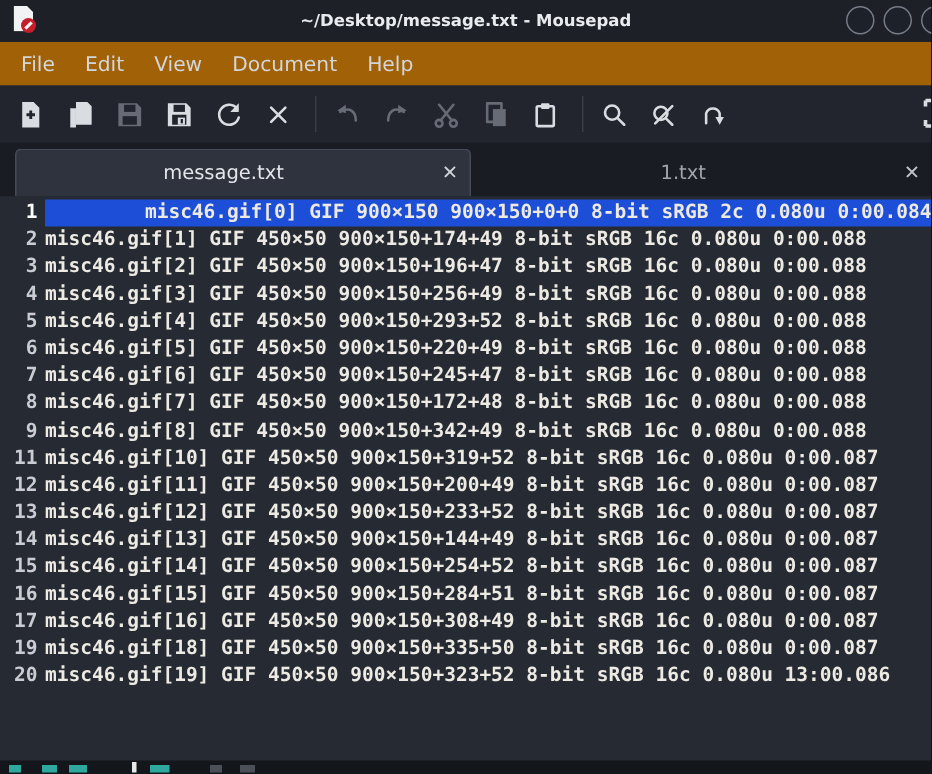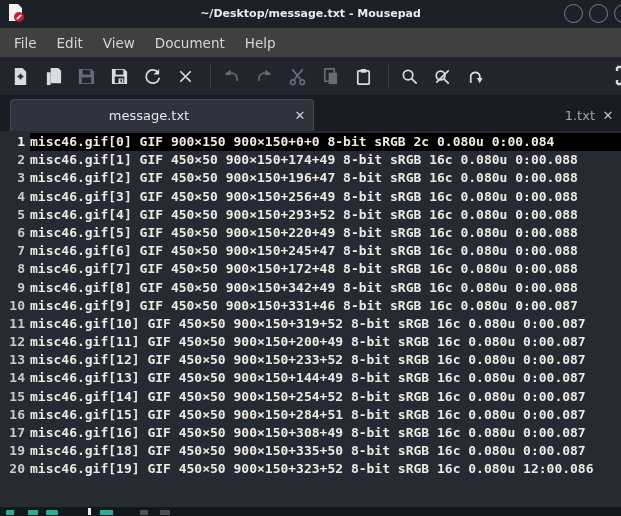--- a/index.html
+++ b/index.html
@@ -15,21 +15,21 @@
         background:#c41e2a;}
   .win-icon .badge::after{content:"";position:absolute;left:2px;top:4px;width:6px;height:2px;
         background:#f2f3f5;transform:rotate(-45deg);}
   .title-text{position:absolute;left:0;right:0;top:0;height:28px;line-height:28px;
         text-align:center;color:#e9ebef;font-size:11px;font-weight:bold;}
   .winbtns{position:absolute;right:-12px;top:4px;display:flex;gap:6px;}
   .winbtn{width:19px;height:19px;border-radius:50%;background:#1d212a;
         border:1.5px solid #767c88;box-sizing:border-box;}
 
   
-  .menubar{position:absolute;left:0;top:28px;width:621px;height:29px;background:#404040;
+  .menubar{position:absolute;left:0;top:28px;width:621px;height:29px;background:#a16207;
         display:flex;align-items:center;padding-left:4px;box-sizing:border-box;}
   .menu-item{color:#d2d5da;font-size:13.5px;padding:3px 10px;cursor:default;}
 
   
   .toolbar{position:absolute;left:0;top:57px;width:621px;height:38px;background:#22252e;
         display:flex;align-items:center;padding-left:10px;box-sizing:border-box;}
   .tbtn{width:21px;height:21px;margin-right:12px;display:flex;align-items:center;justify-content:center;}
   .tbtn svg{width:19px;height:19px;}
   .tb-sep{width:1px;height:24px;background:#383d49;margin:0 10px 0 2px;}
   .ic{stroke:#d9dce1;fill:none;stroke-width:1.8;stroke-linecap:round;stroke-linejoin:round;}
@@ -40,31 +40,31 @@
 
   
   .tabbar{position:absolute;left:0;top:95px;width:621px;height:36px;background:#191c22;}
   .tab-active{position:absolute;left:10px;top:4px;width:304px;height:32px;background:#2e333d;
         border:1px solid #454b56;border-bottom:none;border-radius:4px 4px 0 0;
         box-sizing:border-box;display:flex;align-items:center;}
   .tab-active .tab-label{flex:1;text-align:center;color:#e4e6ea;font-size:13px;}
   .tab-close{width:26px;color:#cfd3da;font-size:13px;font-weight:bold;text-align:center;}
   .tab-inactive{position:absolute;left:316px;top:4px;width:305px;height:32px;
         display:flex;align-items:center;}
-  .tab-inactive .tab-label{flex:1;text-align:right;color:#a0a5ae;font-size:13px;}
+  .tab-inactive .tab-label{flex:1;text-align:center;color:#a0a5ae;font-size:13px;}
   .tab-inactive .tab-close{color:#c0c4cc;}
 
   
   .editor{position:absolute;left:0;top:131px;width:621px;height:385px;background:#262a33;
         font-family:"DejaVu Sans Mono",monospace;font-size:13px;font-weight:bold;
         padding-top:2px;box-sizing:border-box;overflow:hidden;}
   .row{display:flex;height:18.2px;line-height:18.2px;white-space:pre;}
   .lnum{width:22px;text-align:right;color:#c9ccd2;margin-left:3px;margin-right:5px;flex:none;}
   .ltext{flex:1;color:#eceae3;}
-  .row.current .ltext{background:#000000;}
+  .row.current .ltext{background:#1d4ed8;text-align:right;}
   .row.current .lnum{color:#ffffff;}
 
   
   .panel{position:absolute;left:0;top:507px;width:621px;height:9px;background:#13161b;}
   .frag{position:absolute;top:3px;height:5px;}
 </style>
 </head>
 <body>
 
 <div id="app">
@@ -209,30 +209,29 @@
   <div class="editor">
       <div class="row current"><span class="lnum">1</span><span class="ltext">misc46.gif[0] GIF 900×150 900×150+0+0 8-bit sRGB 2c 0.080u 0:00.084</span></div>
       <div class="row"><span class="lnum">2</span><span class="ltext">misc46.gif[1] GIF 450×50 900×150+174+49 8-bit sRGB 16c 0.080u 0:00.088</span></div>
       <div class="row"><span class="lnum">3</span><span class="ltext">misc46.gif[2] GIF 450×50 900×150+196+47 8-bit sRGB 16c 0.080u 0:00.088</span></div>
       <div class="row"><span class="lnum">4</span><span class="ltext">misc46.gif[3] GIF 450×50 900×150+256+49 8-bit sRGB 16c 0.080u 0:00.088</span></div>
       <div class="row"><span class="lnum">5</span><span class="ltext">misc46.gif[4] GIF 450×50 900×150+293+52 8-bit sRGB 16c 0.080u 0:00.088</span></div>
       <div class="row"><span class="lnum">6</span><span class="ltext">misc46.gif[5] GIF 450×50 900×150+220+49 8-bit sRGB 16c 0.080u 0:00.088</span></div>
       <div class="row"><span class="lnum">7</span><span class="ltext">misc46.gif[6] GIF 450×50 900×150+245+47 8-bit sRGB 16c 0.080u 0:00.088</span></div>
       <div class="row"><span class="lnum">8</span><span class="ltext">misc46.gif[7] GIF 450×50 900×150+172+48 8-bit sRGB 16c 0.080u 0:00.088</span></div>
       <div class="row"><span class="lnum">9</span><span class="ltext">misc46.gif[8] GIF 450×50 900×150+342+49 8-bit sRGB 16c 0.080u 0:00.088</span></div>
-      <div class="row"><span class="lnum">10</span><span class="ltext">misc46.gif[9] GIF 450×50 900×150+331+46 8-bit sRGB 16c 0.080u 0:00.087</span></div>
       <div class="row"><span class="lnum">11</span><span class="ltext">misc46.gif[10] GIF 450×50 900×150+319+52 8-bit sRGB 16c 0.080u 0:00.087</span></div>
       <div class="row"><span class="lnum">12</span><span class="ltext">misc46.gif[11] GIF 450×50 900×150+200+49 8-bit sRGB 16c 0.080u 0:00.087</span></div>
       <div class="row"><span class="lnum">13</span><span class="ltext">misc46.gif[12] GIF 450×50 900×150+233+52 8-bit sRGB 16c 0.080u 0:00.087</span></div>
       <div class="row"><span class="lnum">14</span><span class="ltext">misc46.gif[13] GIF 450×50 900×150+144+49 8-bit sRGB 16c 0.080u 0:00.087</span></div>
       <div class="row"><span class="lnum">15</span><span class="ltext">misc46.gif[14] GIF 450×50 900×150+254+52 8-bit sRGB 16c 0.080u 0:00.087</span></div>
       <div class="row"><span class="lnum">16</span><span class="ltext">misc46.gif[15] GIF 450×50 900×150+284+51 8-bit sRGB 16c 0.080u 0:00.087</span></div>
       <div class="row"><span class="lnum">17</span><span class="ltext">misc46.gif[16] GIF 450×50 900×150+308+49 8-bit sRGB 16c 0.080u 0:00.087</span></div>
       <div class="row"><span class="lnum">19</span><span class="ltext">misc46.gif[18] GIF 450×50 900×150+335+50 8-bit sRGB 16c 0.080u 0:00.087</span></div>
-      <div class="row"><span class="lnum">20</span><span class="ltext">misc46.gif[19] GIF 450×50 900×150+323+52 8-bit sRGB 16c 0.080u 12:00.086</span></div>
+      <div class="row"><span class="lnum">20</span><span class="ltext">misc46.gif[19] GIF 450×50 900×150+323+52 8-bit sRGB 16c 0.080u 13:00.086</span></div>
     </div>
 
   <div class="panel">
     <div class="frag" style="left:6px;width:8px;background:#2fa99f"></div>
     <div class="frag" style="left:28px;width:10px;background:#2fa99f"></div>
     <div class="frag" style="left:46px;width:12px;background:#2fa99f"></div>
     <div class="frag" style="left:88px;width:3px;top:1px;height:7px;background:#e8e8e8"></div>
     <div class="frag" style="left:100px;width:13px;background:#2fa99f"></div>
     <div class="frag" style="left:140px;width:8px;background:#4a4f58"></div>
     <div class="frag" style="left:160px;width:10px;background:#4a4f58"></div>

